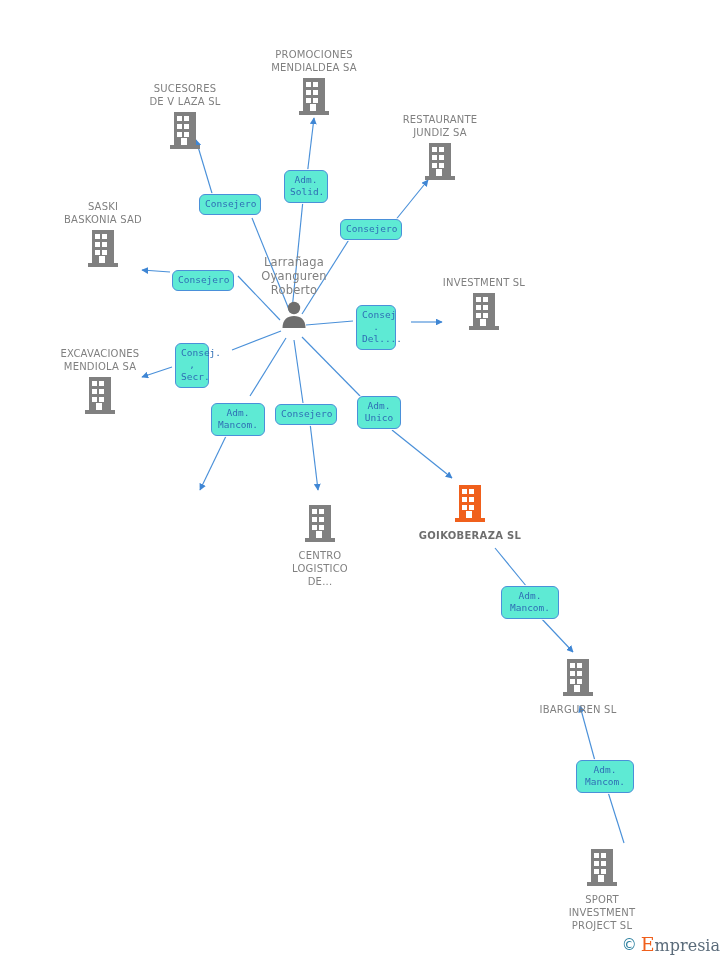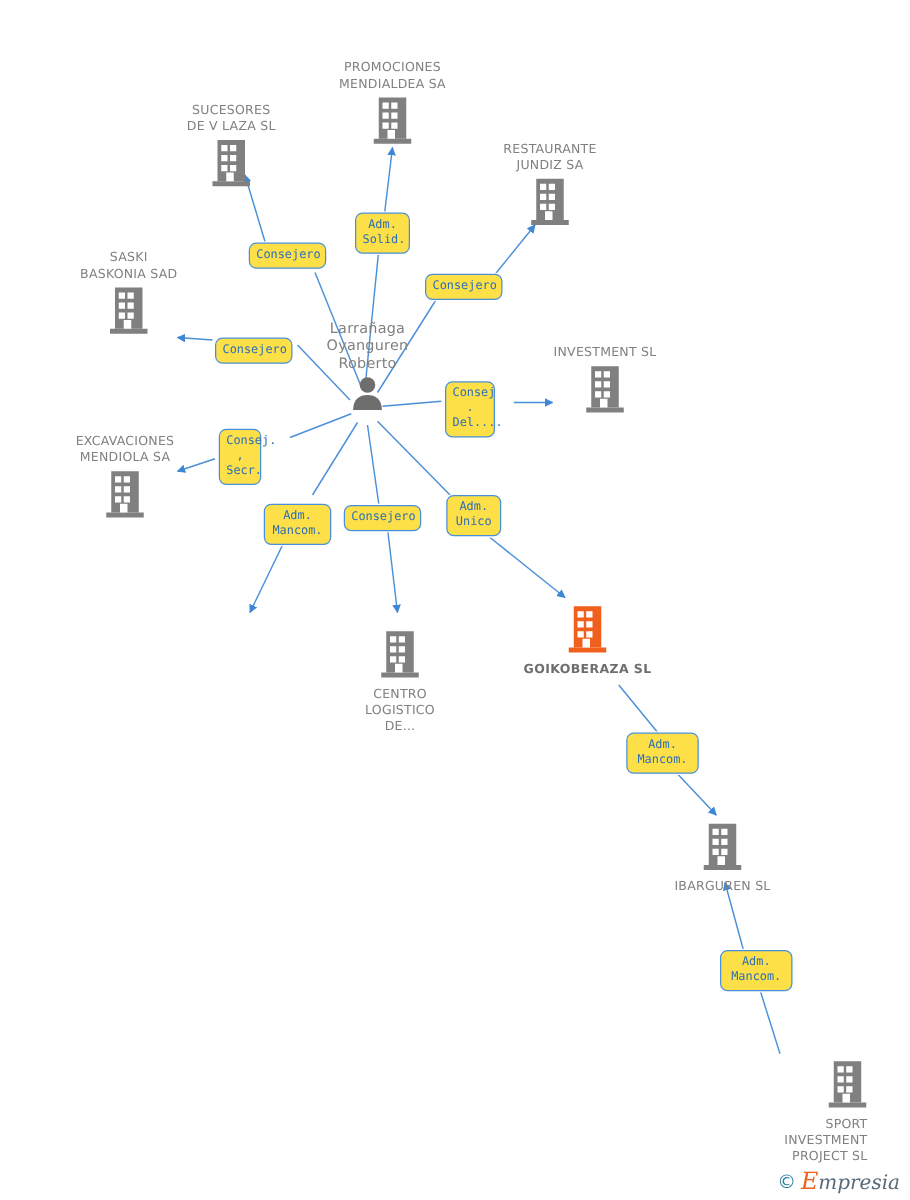--- a/index.html
+++ b/index.html
@@ -52,21 +52,21 @@
     line-height: 0;
   }
   .node.caption-top .caption { margin-bottom: 2px; }
   .node.caption-bottom .caption { margin-top: 2px; }
 
   
   .chip {
     position: absolute;
     z-index: 5;
     box-sizing: border-box;
-    background: #fde047;
+    background: #5eead4;
     border: 1.3px solid #4a90d9;
     border-radius: 6px;
     color: #2f6fb5;
     font-family: "DejaVu Sans Mono", monospace;
     font-size: 9.5px;
     line-height: 12px;
     letter-spacing: 0px;
     text-align: center;
     padding: 3px 5px 4px 5px;
     white-space: pre-line;
@@ -83,21 +83,20 @@
     gap: 4px;
     z-index: 6;
   }
   #watermark .copy {
     color: #2a7f9e;
     font-size: 15px;
     line-height: 15px;
   }
   #watermark .brand {
     font-family: "DejaVu Serif", serif;
-    font-style: italic;
     font-size: 16px;
     line-height: 16px;
     color: #5a6b7a;
   }
   #watermark .brand .cap {
     color: #f0601c;
     font-size: 19px;
   }
 </style>
 </head>
@@ -338,21 +337,21 @@
           <rect x="8" y="22" width="5" height="5"></rect>
               <rect x="15" y="22" width="5" height="5"></rect>
           <rect x="12" y="28" width="6" height="7"></rect>
         </g>
       </g>
         </svg>
     </div>
     <div class="caption">IBARGUREN SL</div>
   </div>
 
-  <div class="node caption-bottom" style="left:629px; top:847px;text-align:right;">
+  <div class="node caption-bottom" style="left:602px; top:847px;">
     <div class="glyph">
       <svg width="32" height="42" viewBox="0 0 32 42">
           <g fill="#808080">
         <rect x="5" y="2" width="22" height="33"></rect>
             <rect x="1" y="35" width="30" height="4"></rect>
         <g fill="#ffffff">
           <rect x="8" y="6" width="5" height="5"></rect>
               <rect x="15" y="6" width="5" height="5"></rect>
           <rect x="8" y="14" width="5" height="5"></rect>
               <rect x="15" y="14" width="5" height="5"></rect>

